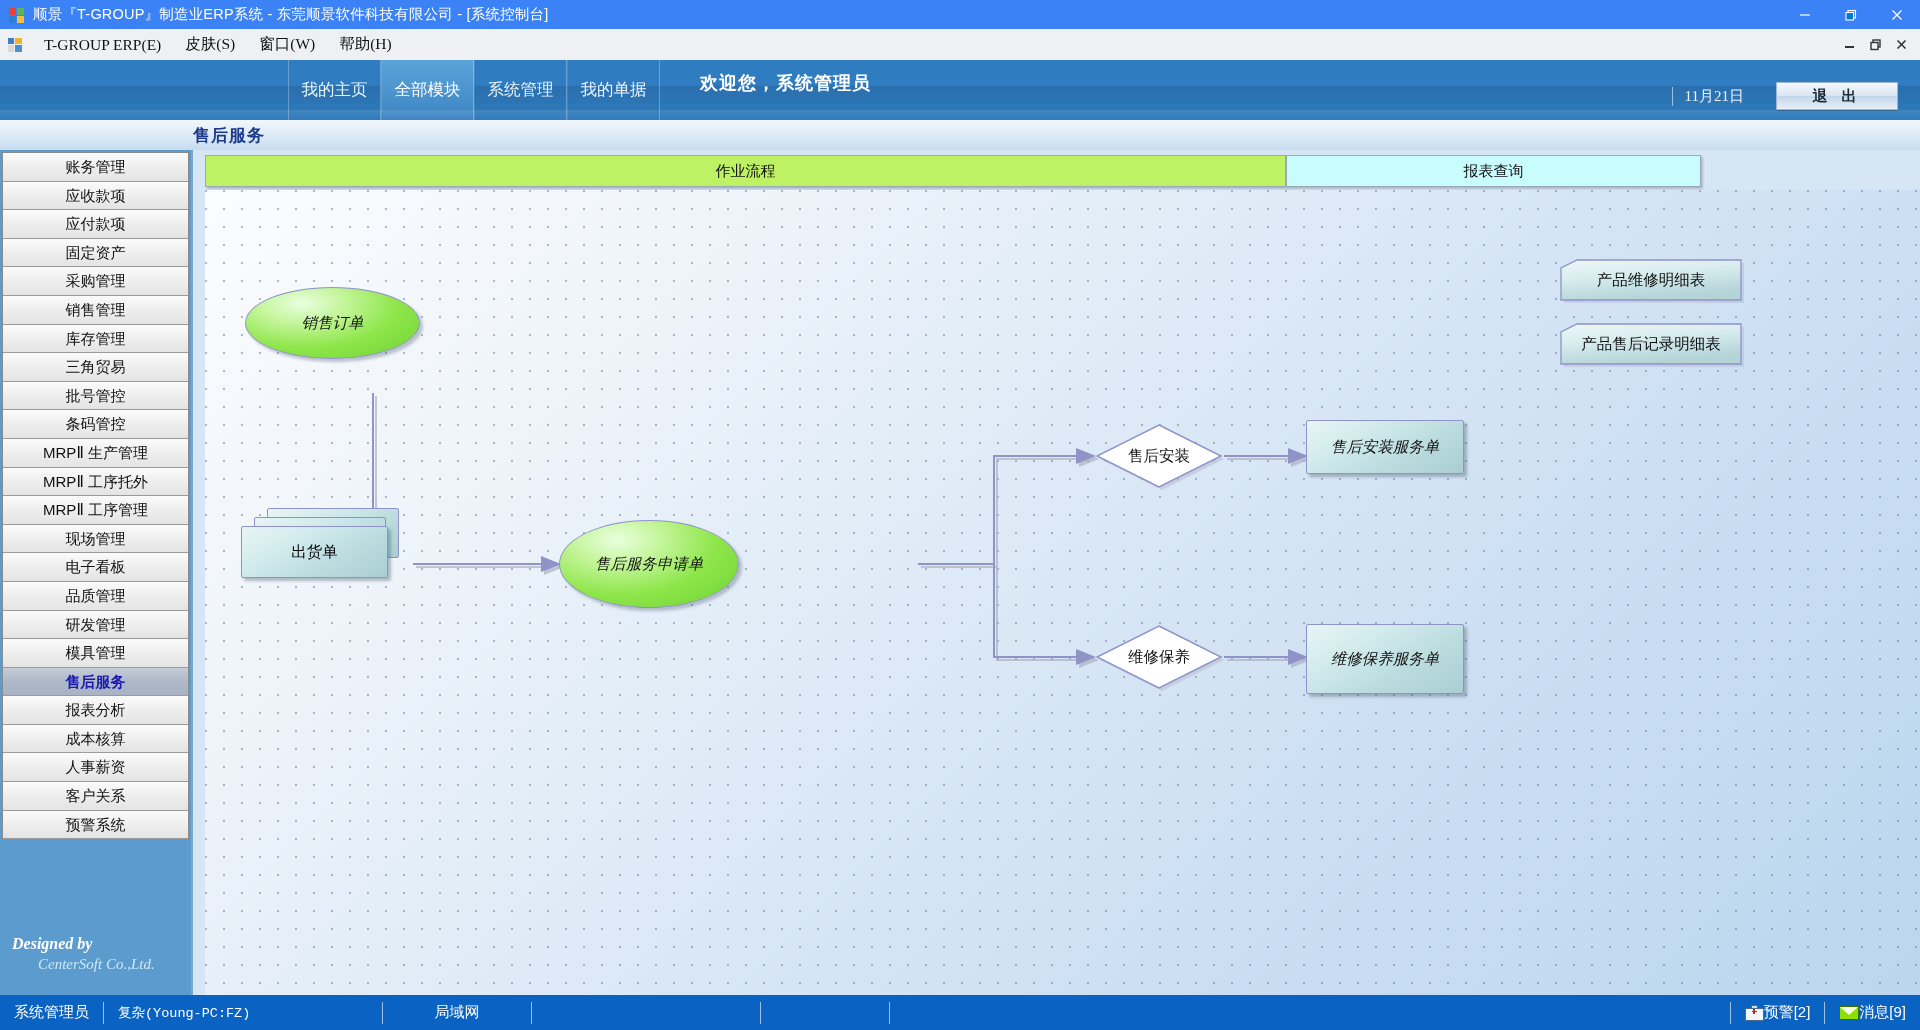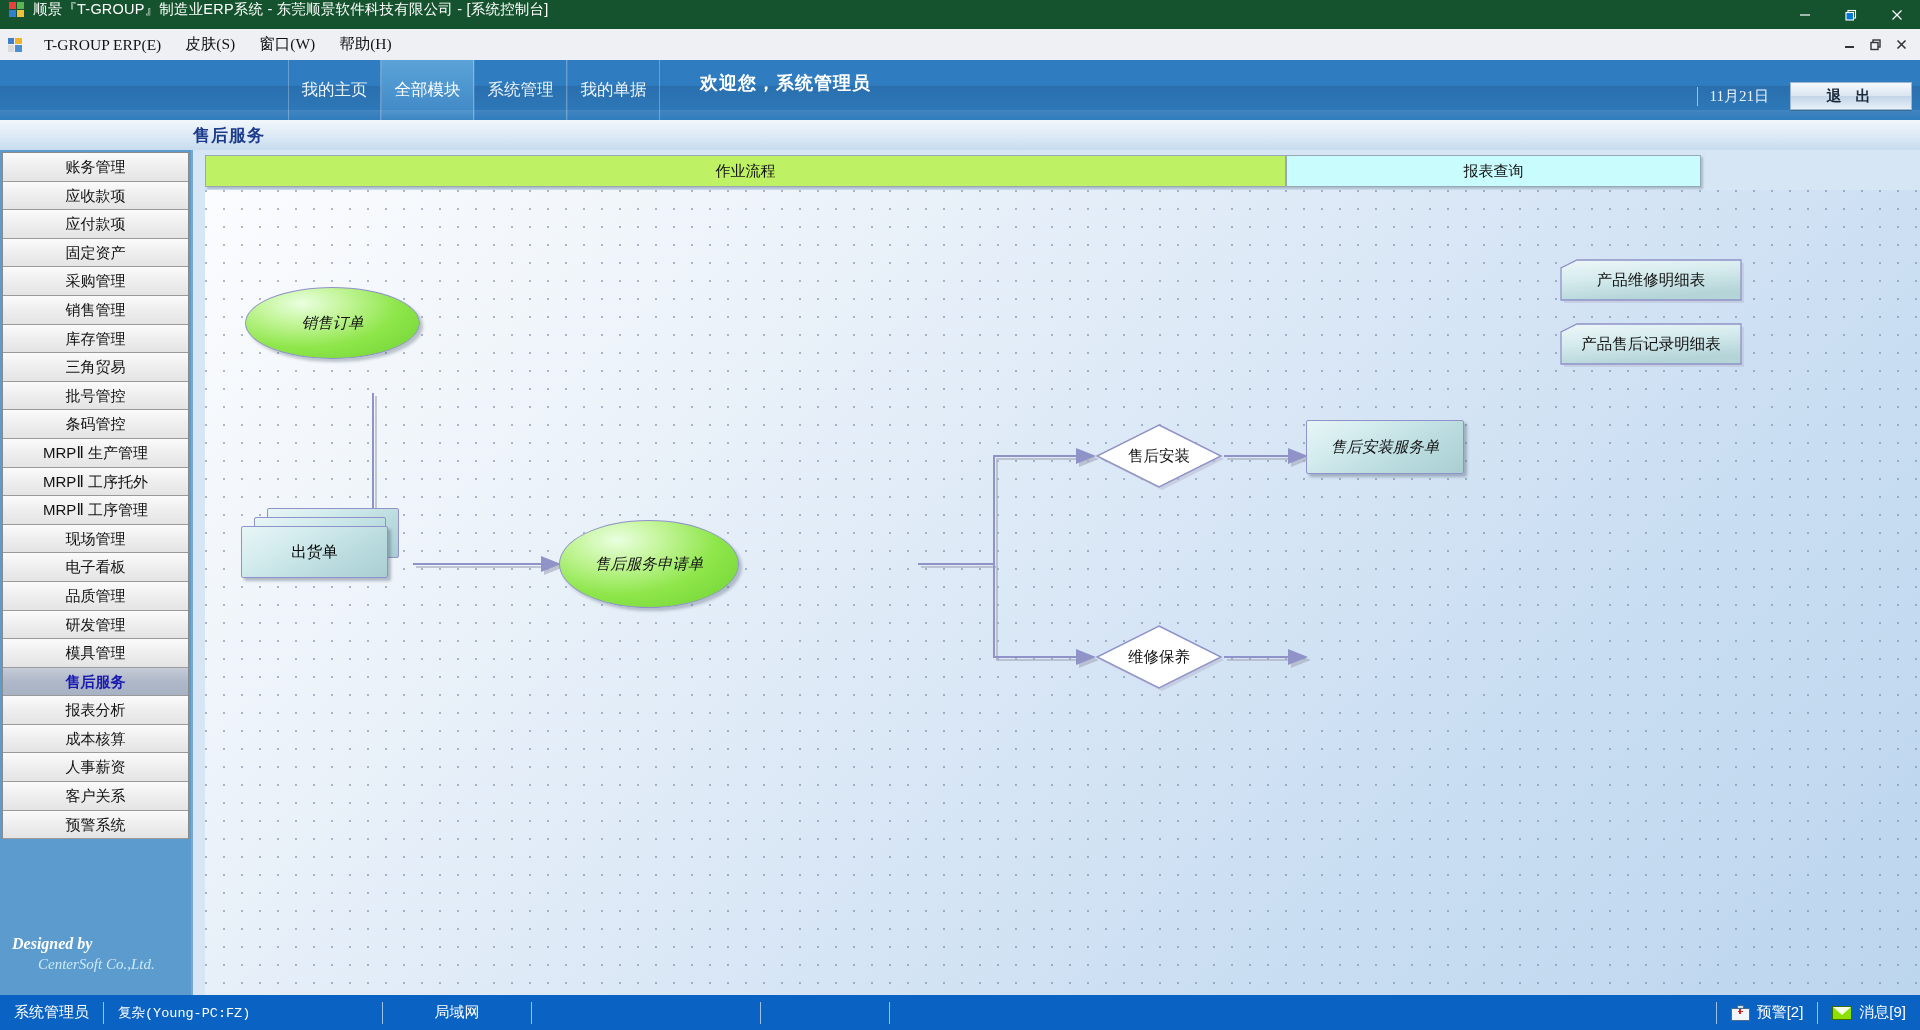--- a/index.html
+++ b/index.html
@@ -7,21 +7,21 @@
   body{
     width:1920px;height:1030px;overflow:hidden;
     font-family:"Liberation Sans","DejaVu Sans",sans-serif;
     font-size:15px;color:#000;background:#d6e6f4;
   }
   .app{position:relative;width:1920px;height:1030px;}
 
   
   .titlebar{
     position:absolute;left:0;top:0;width:1920px;height:29px;
-    background:#14532d;display:flex;align-items:flex-start;
+    background:#3b82f6;display:flex;align-items:center;
   }
   .titlebar .tb-ico{width:18px;height:18px;margin:0 7px 0 8px;position:relative;flex:none;}
   .tb-ico .s1{position:absolute;left:1px;top:2px;width:7px;height:7px;background:#e8423a;}
   .tb-ico .s2{position:absolute;left:9px;top:2px;width:7px;height:7px;background:#5ab552;}
   .tb-ico .s3{position:absolute;left:1px;top:10px;width:7px;height:7px;background:#2f7fd1;}
   .tb-ico .s4{position:absolute;left:9px;top:10px;width:7px;height:7px;background:#f3c03b;}
   .titlebar .tb-text{color:#fff;font-size:14.5px;letter-spacing:.2px;white-space:nowrap;}
   .wbtns{position:absolute;right:0;top:0;height:29px;display:flex;}
   .wbtn{width:46px;height:29px;display:flex;align-items:center;justify-content:center;color:#fff;font-size:15px;}
   .wbtn svg{display:block;}
@@ -65,21 +65,21 @@
     width:91px;display:flex;align-items:center;justify-content:center;
     color:#eaf3fb;font-size:16.5px;border-right:1px solid rgba(255,255,255,.28);
     border-left:1px solid rgba(255,255,255,.10);cursor:default;
   }
   .navtab:first-child{border-left:1px solid rgba(255,255,255,.28);}
   .navtab.active{background:linear-gradient(180deg,#5ba3d8,#3c86c4);color:#fff;}
   .welcome{
     position:absolute;left:700px;top:0;height:46px;display:flex;align-items:center;
     color:#fff;font-size:18px;font-weight:bold;letter-spacing:1px;
   }
-  .banner-right{position:absolute;right:8px;top:0;height:72px;display:flex;align-items:center;gap:21px;}
+  .banner-right{position:absolute;right:22px;top:0;height:72px;display:flex;align-items:center;gap:32px;}
   .bdate{color:#eaf2fa;font-size:15px;border-left:1px solid rgba(255,255,255,.55);padding-left:12px;
     font-family:"Liberation Serif","DejaVu Serif",serif;}
   .exitbtn{
     width:120px;height:26px;display:flex;align-items:center;justify-content:center;
     background:linear-gradient(180deg,#f5f9fd 0%,#dbe6f1 48%,#c3d5e8 52%,#e8f0f8 100%);
     border:1px solid #9db6cf;color:#1b2a3a;font-size:15px;font-weight:bold;letter-spacing:5px;
     box-shadow:0 1px 0 rgba(0,0,0,.25);cursor:pointer;
   }
 
   
@@ -167,21 +167,21 @@
 
   
   .statusbar{
     position:absolute;left:0;bottom:0;width:1920px;height:35px;background:#0a62c2;
     display:flex;align-items:center;color:#fff;font-size:15px;
   }
   .sb-cell{height:22px;display:flex;align-items:center;padding:0 14px;
     border-right:1px solid rgba(255,255,255,.6);white-space:nowrap;}
   .sb-mono{font-family:"Liberation Mono","DejaVu Sans Mono",monospace;font-size:13.5px;}
   .sb-right{margin-left:auto;display:flex;align-items:center;}
-  .sb-right .sb-cell{border-right:none;border-left:1px solid rgba(255,255,255,.6);gap:7px;cursor:pointer;}
+  .sb-right .sb-cell{border-right:none;border-left:1px solid rgba(255,255,255,.6);cursor:pointer;}
   .ico-alert{width:19px;height:16px;position:relative;flex:none;}
   .ico-alert .body{position:absolute;left:0;top:3px;width:19px;height:13px;background:#f2f6fa;border:1px solid #4a6b8a;box-sizing:border-box;border-radius:1px;}
   .ico-alert .handle{position:absolute;left:6px;top:0;width:7px;height:4px;border:1px solid #4a6b8a;border-bottom:none;box-sizing:border-box;background:#cfe0ee;}
   .ico-alert .ch{position:absolute;left:7px;top:6px;width:5px;height:1.6px;background:#d01f1f;}
   .ico-alert .cv{position:absolute;left:8.7px;top:4.3px;width:1.6px;height:5px;background:#d01f1f;}
   .ico-mail{width:20px;height:14px;position:relative;flex:none;background:#8ee000;border:1px solid #3c6b00;box-sizing:border-box;}
   .ico-mail:before{content:"";position:absolute;left:0;top:0;width:0;height:0;
     border-left:9px solid transparent;border-right:9px solid transparent;border-top:8px solid #f4ffe4;}
 </style>
 </head>
@@ -361,20 +361,21 @@
       <div class="diamond" style="left:889px;top:431px;width:130px;height:72px;">
         <svg width="130" height="72" viewBox="0 0 130 72">
           <polygon points="65,5 127,36 65,67 3,36" fill="#b9bcd2" opacity=".55" transform="translate(3,3)"></polygon>
           <polygon points="65,5 127,36 65,67 3,36" fill="#ffffff" stroke="#8f93c8" stroke-width="1.4"></polygon>
         </svg>
         <div class="dlabel">维修保养</div>
       </div>
 
       <div class="node boxnode" style="left:1101px;top:230px;width:158px;height:54px;">售后安装服务单</div>
 
+      <div class="node boxnode" style="left:1101px;top:434px;width:158px;height:70px;">维修保养服务单</div>
 
       <div class="card" style="left:1352px;top:66px;width:188px;height:48px;">
         <svg width="188" height="48" viewBox="0 0 188 48">
           <path d="M20,4 L184,4 L184,44 L4,44 L4,12 Z" fill="#b9bcd2" opacity=".5" transform="translate(3,3)"></path>
           <path d="M20,4 L184,4 L184,44 L4,44 L4,12 Z" fill="url(#cg1)" stroke="#8f93c8" stroke-width="1.3"></path>
           <defs>
             <linearGradient id="cg1" x1="0" y1="0" x2="0.35" y2="1">
               <stop offset="0%" stop-color="#eef7f8"></stop>
                 <stop offset="45%" stop-color="#d7ecee"></stop>
               <stop offset="100%" stop-color="#b4d4d8"></stop>

